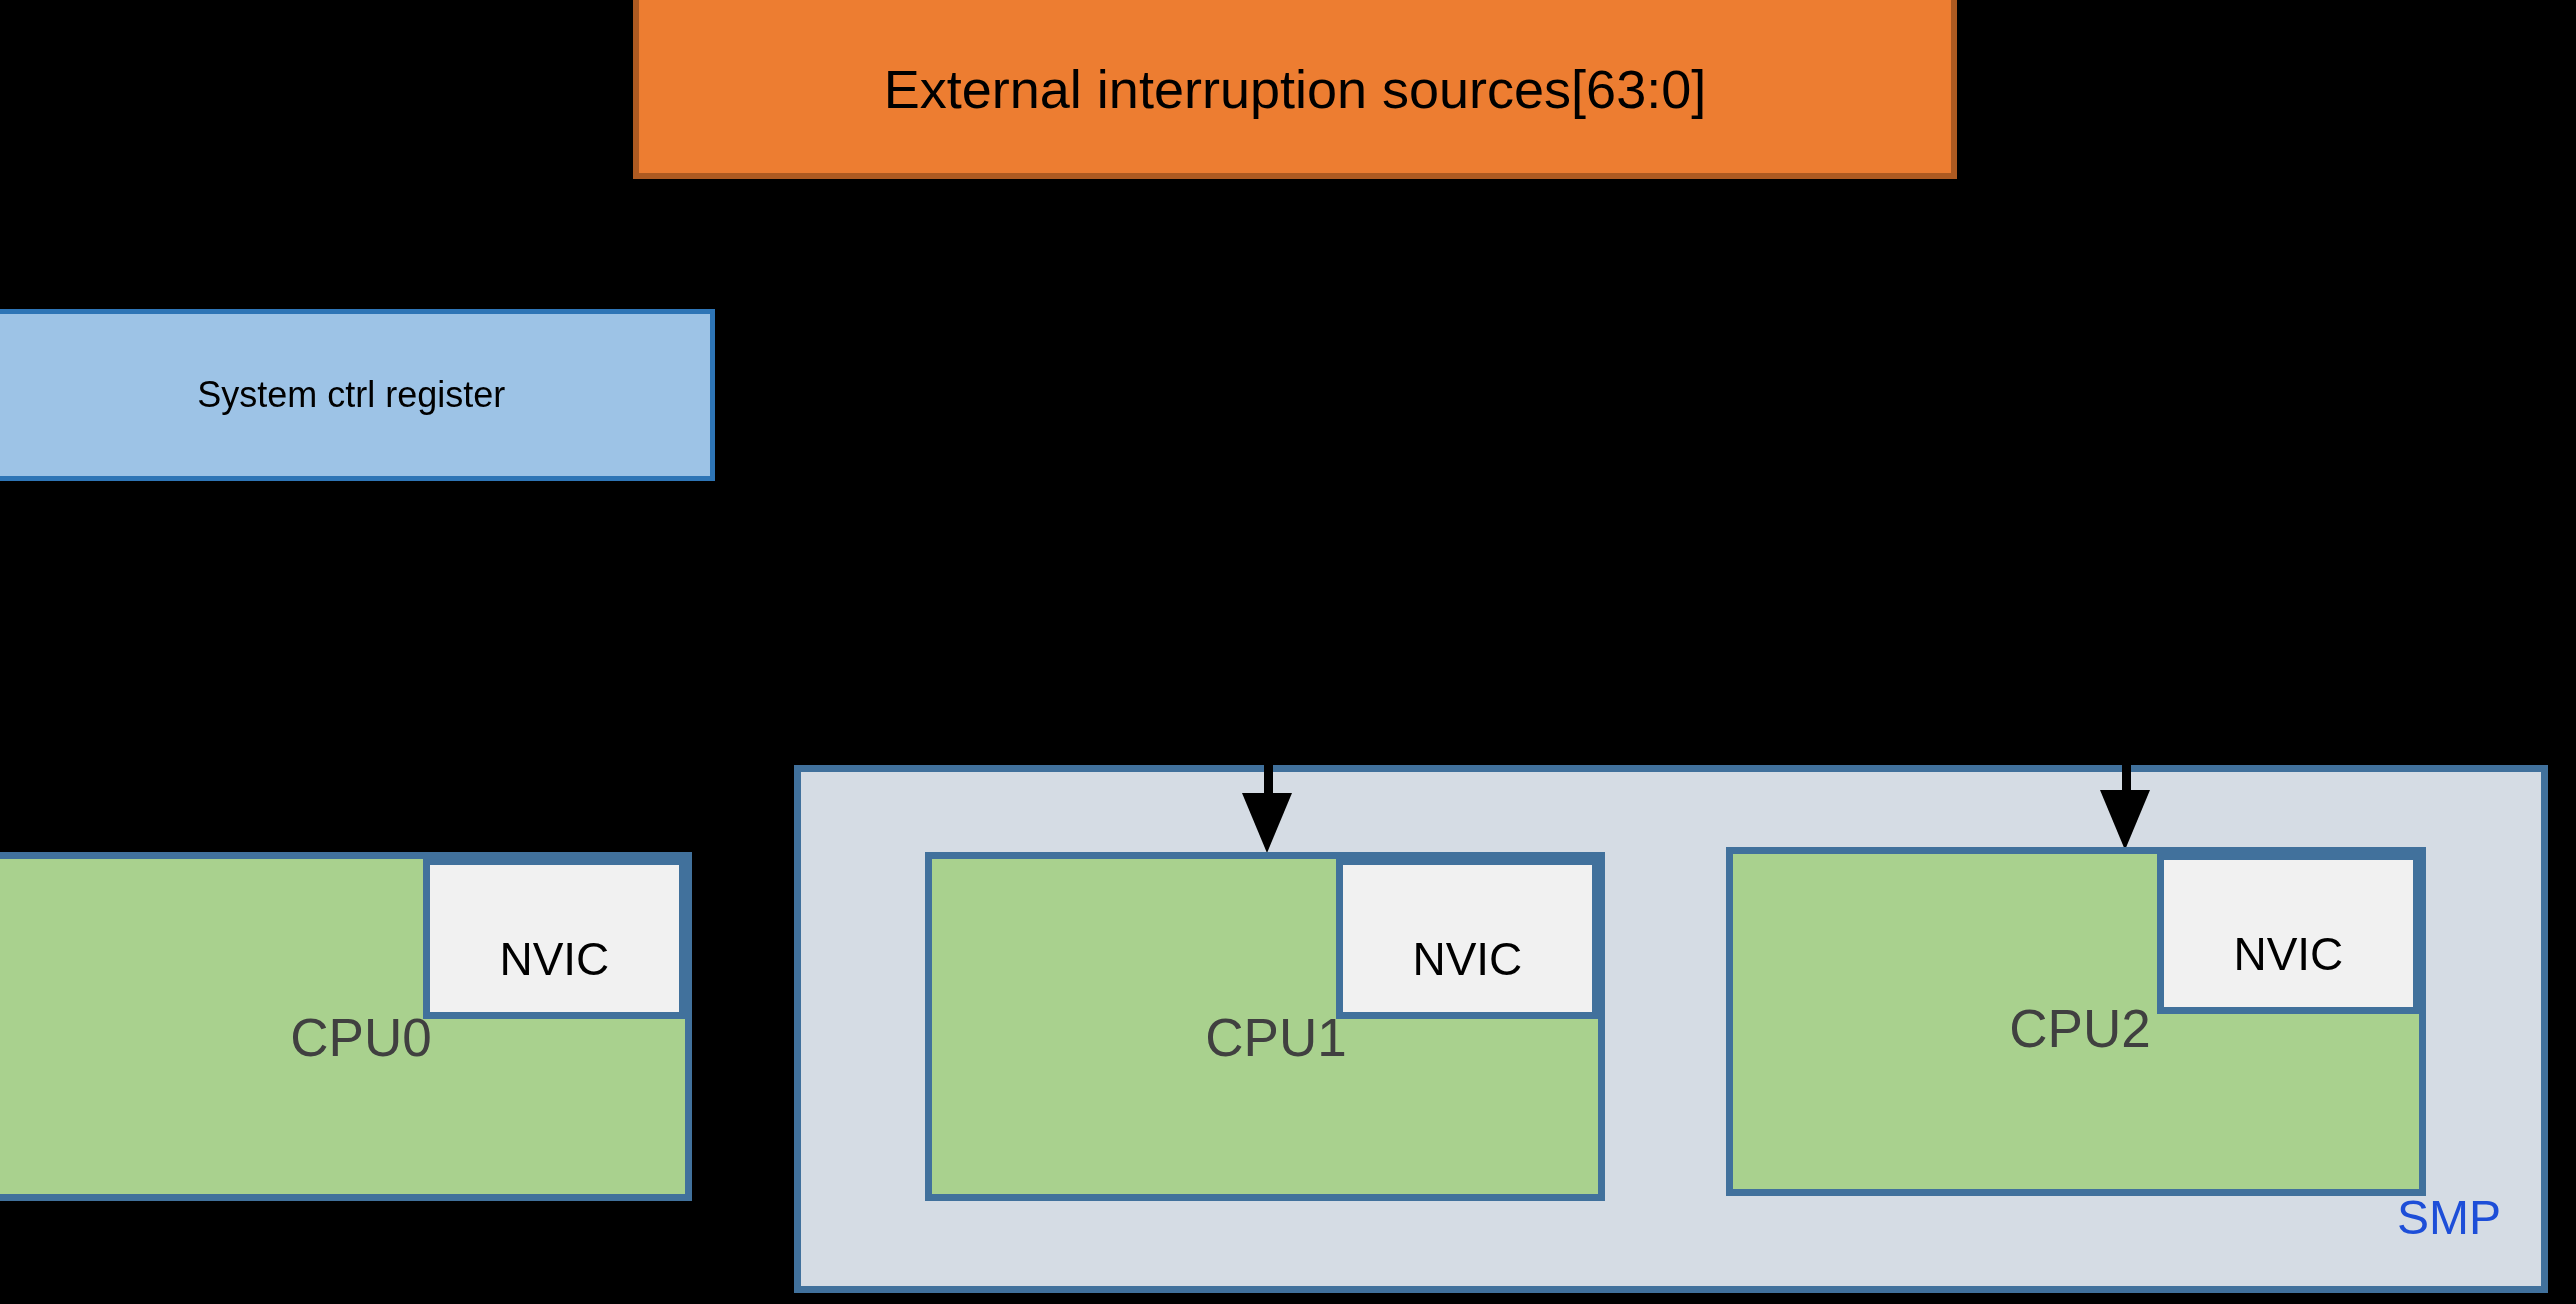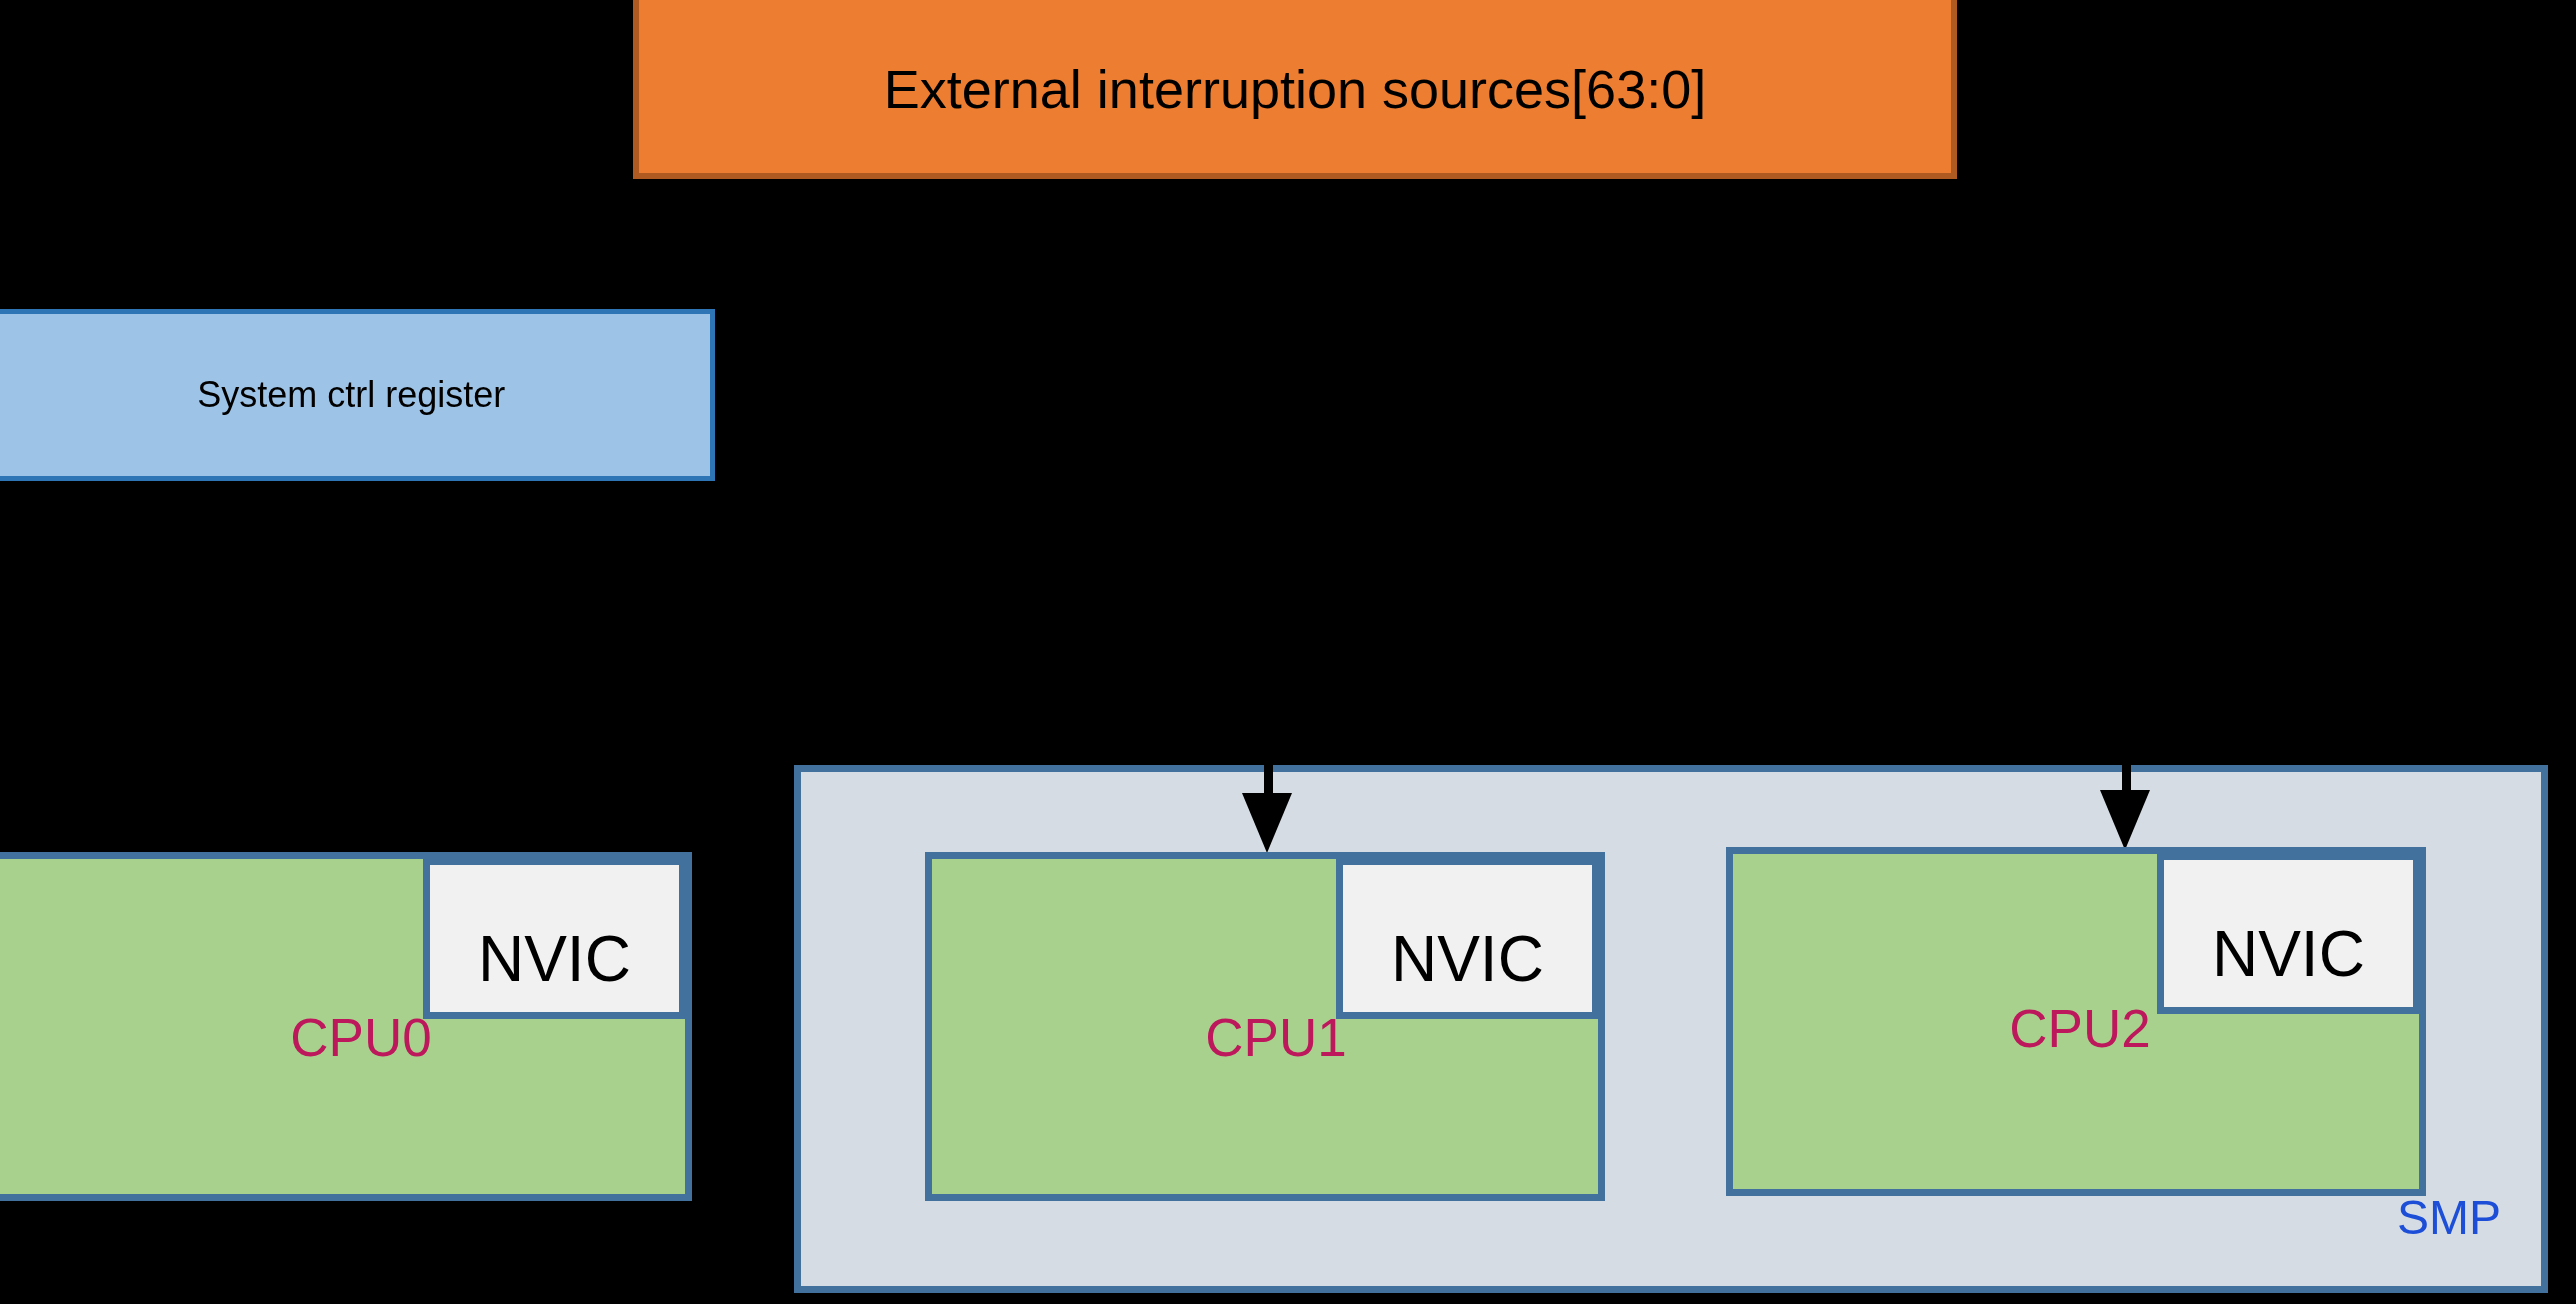--- a/index.html
+++ b/index.html
@@ -82,36 +82,36 @@
   
   .cpu-group {
     position: absolute;
     box-sizing: border-box;
     background: #a9d18e;
     border: 7.3px solid #41719c;
   }
   .cpu-label {
     position: absolute;
     font-size: 53px;
-    color: #be185d;
+    color: #404040;
     line-height: 1;
     white-space: nowrap;
     transform: translate(-50%, -50%);
   }
   .nvic-box {
     position: absolute;
     box-sizing: border-box;
     background: #f1f1f1;
     border: 7.3px solid #41719c;
     display: flex;
     align-items: center;
     justify-content: center;
   }
   .nvic-box .box-label {
-    font-size: 64px;
+    font-size: 46px;
     margin-top: 40px;
   }
 
   
   #cpu0-group {
     left: -20px;
     top: 852px;
     width: 712px;
     height: 349px;
   }

